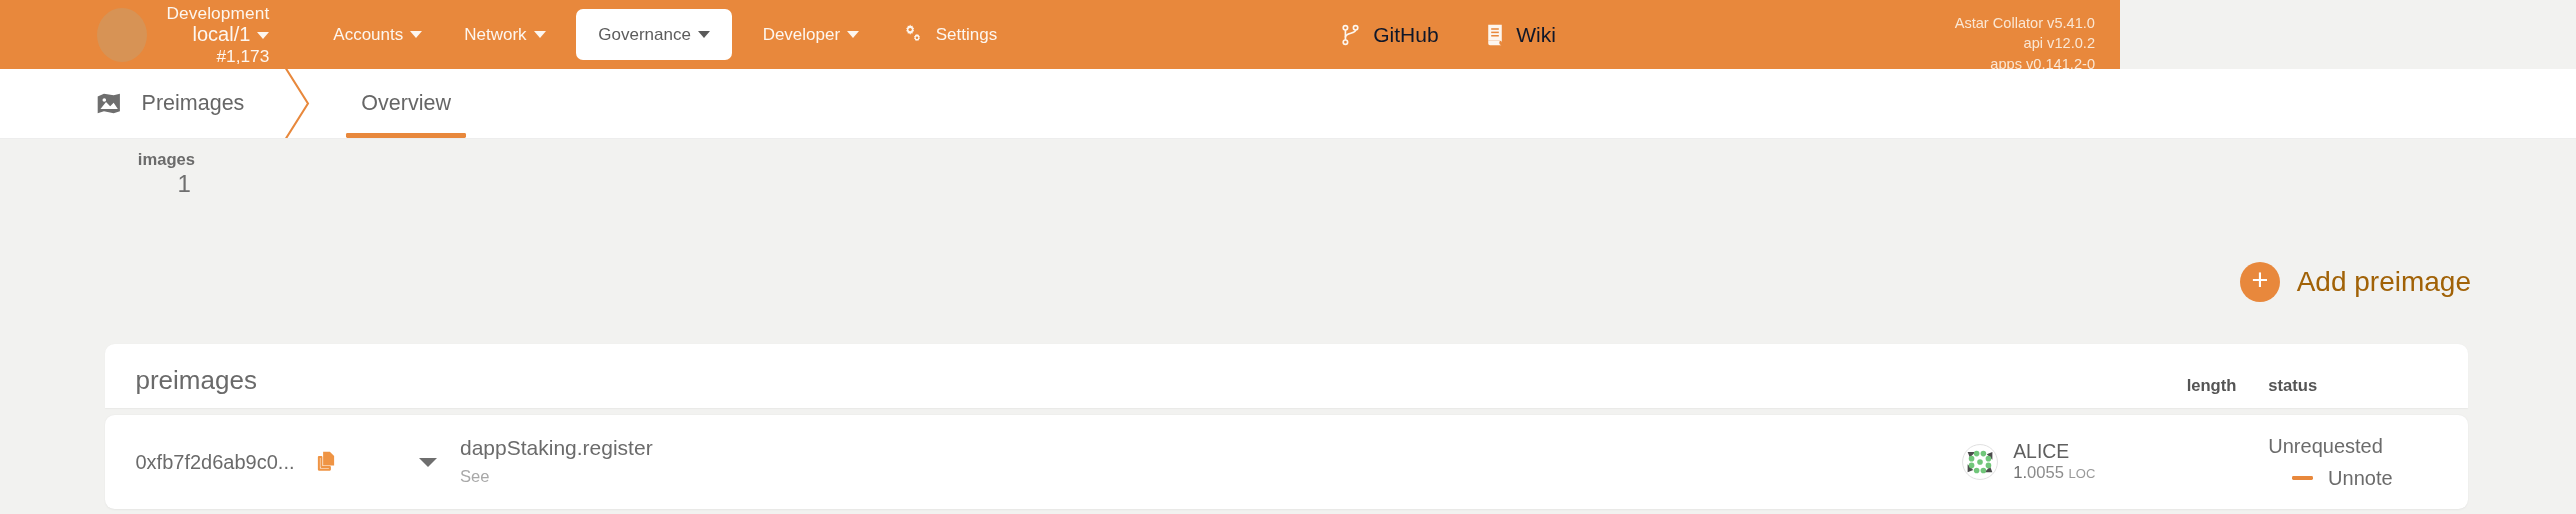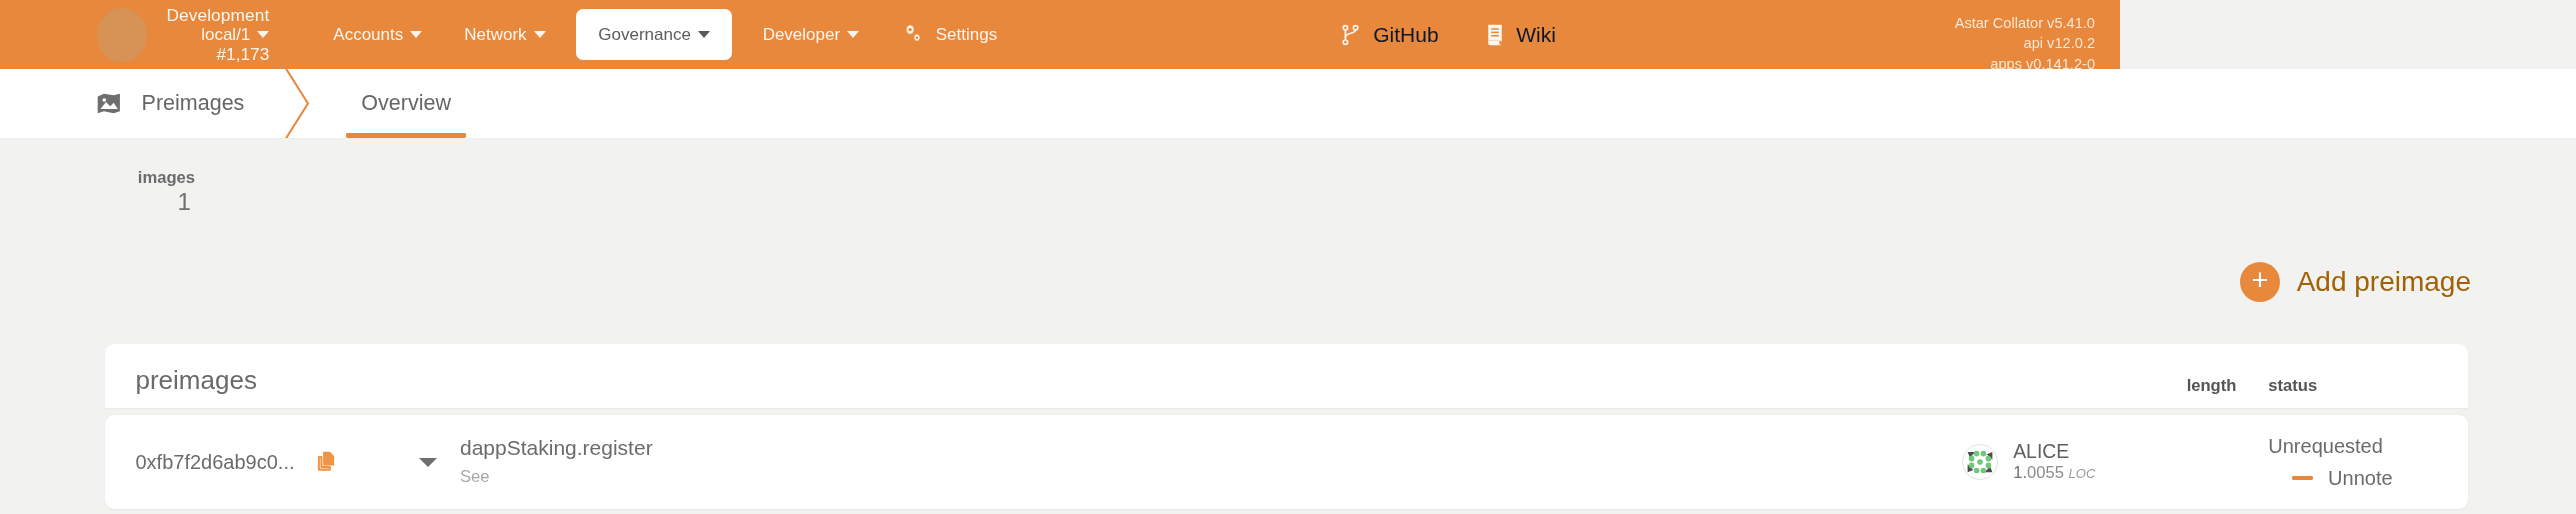--- a/index.html
+++ b/index.html
@@ -22,21 +22,21 @@
   .chain-logo {
     width: 50px; height: 54px; border-radius: 50%;
     background: #d79355;
     flex: 0 0 auto;
   }
   .chain-text {
     margin-left: 19.4px; text-align: right;
     color: #fdf6ef; line-height: 1.16;
   }
   .chain-name { font-size: 17.3px; letter-spacing: 0.1px; }
-  .chain-id { font-size: 17px; }
+  .chain-id { font-size: 20px; }
   .chain-block-num { font-size: 17.3px; }
   .caret-sm {
     display: inline-block; width: 0; height: 0; margin-left: 7px;
     border-left: 6.2px solid transparent; border-right: 6.2px solid transparent;
     border-top: 7px solid #fdf6ef; vertical-align: 2.1px;
   }
   .caret-dark { border-top-color: #5a5a5a; }
 
   .nav-items { display: flex; align-items: center; margin-left: 43px; }
   .nav-item {
@@ -85,21 +85,21 @@
     padding: 0 25px; margin-left: 21px;
     color: #666666; font-size: 21.5px; position: relative; cursor: pointer;
   }
   .tab.active::after {
     content: ""; position: absolute; left: 9.7px; right: 9.7px; bottom: 0;
     height: 4.9px; background: #e8883c; border-radius: 1.4px;
   }
 
   
   #summary {
-    position: absolute; left: 0; top: 156px; width: 2576px; height: 97px;
+    position: absolute; left: 0; top: 138px; width: 2576px; height: 97px;
   }
   .stat {
     position: absolute; left: 105px; top: 12.5px;
     text-align: right; width: 90px;
   }
   .stat-label { font-size: 16.6px; color: #6b6b6b; font-weight: bold; line-height: 1.1; }
   .stat-value { font-size: 24px; color: #6f6f6f; line-height: 1.25; padding-right: 4.2px; }
 
   
   #addbtn-row {
@@ -163,21 +163,21 @@
   .call-name { font-size: 21px; color: #6b6b6b; line-height: 1.18; }
   .call-sub { font-size: 16.6px; color: #a8a8a8; line-height: 1.3; margin-top: 5px; }
 
   .c-account {
     width: 298px; flex: 0 0 auto; display: flex; align-items: center;
   }
   .identicon { width: 36px; height: 36px; flex: 0 0 auto; }
   .acct-text { margin-left: 15.2px; }
   .acct-name { font-size: 19.4px; color: #5f5f5f; line-height: 1.12; }
   .acct-bal { font-size: 16.6px; color: #8c8c8c; line-height: 1.25; }
-  .acct-bal .unit { font-size: 13px; color: #9a9a9a; font-style: italic; }
+  .acct-bal .unit { font-size: 13px; color: #9a9a9a; }
   .acct-bal .whole { color: #6f6f6f; }
 
   .c-length {
     width: 159px; flex: 0 0 auto; text-align: right; padding-right: 23.6px;
     display: flex; align-items: center; justify-content: flex-end;
     font-size: 20px; color: #6b6b6b;
   }
   .c-status {
     width: 208px; flex: 0 0 auto; display: flex; flex-direction: column;
     align-items: flex-start; justify-content: center; padding-left: 8.3px;

